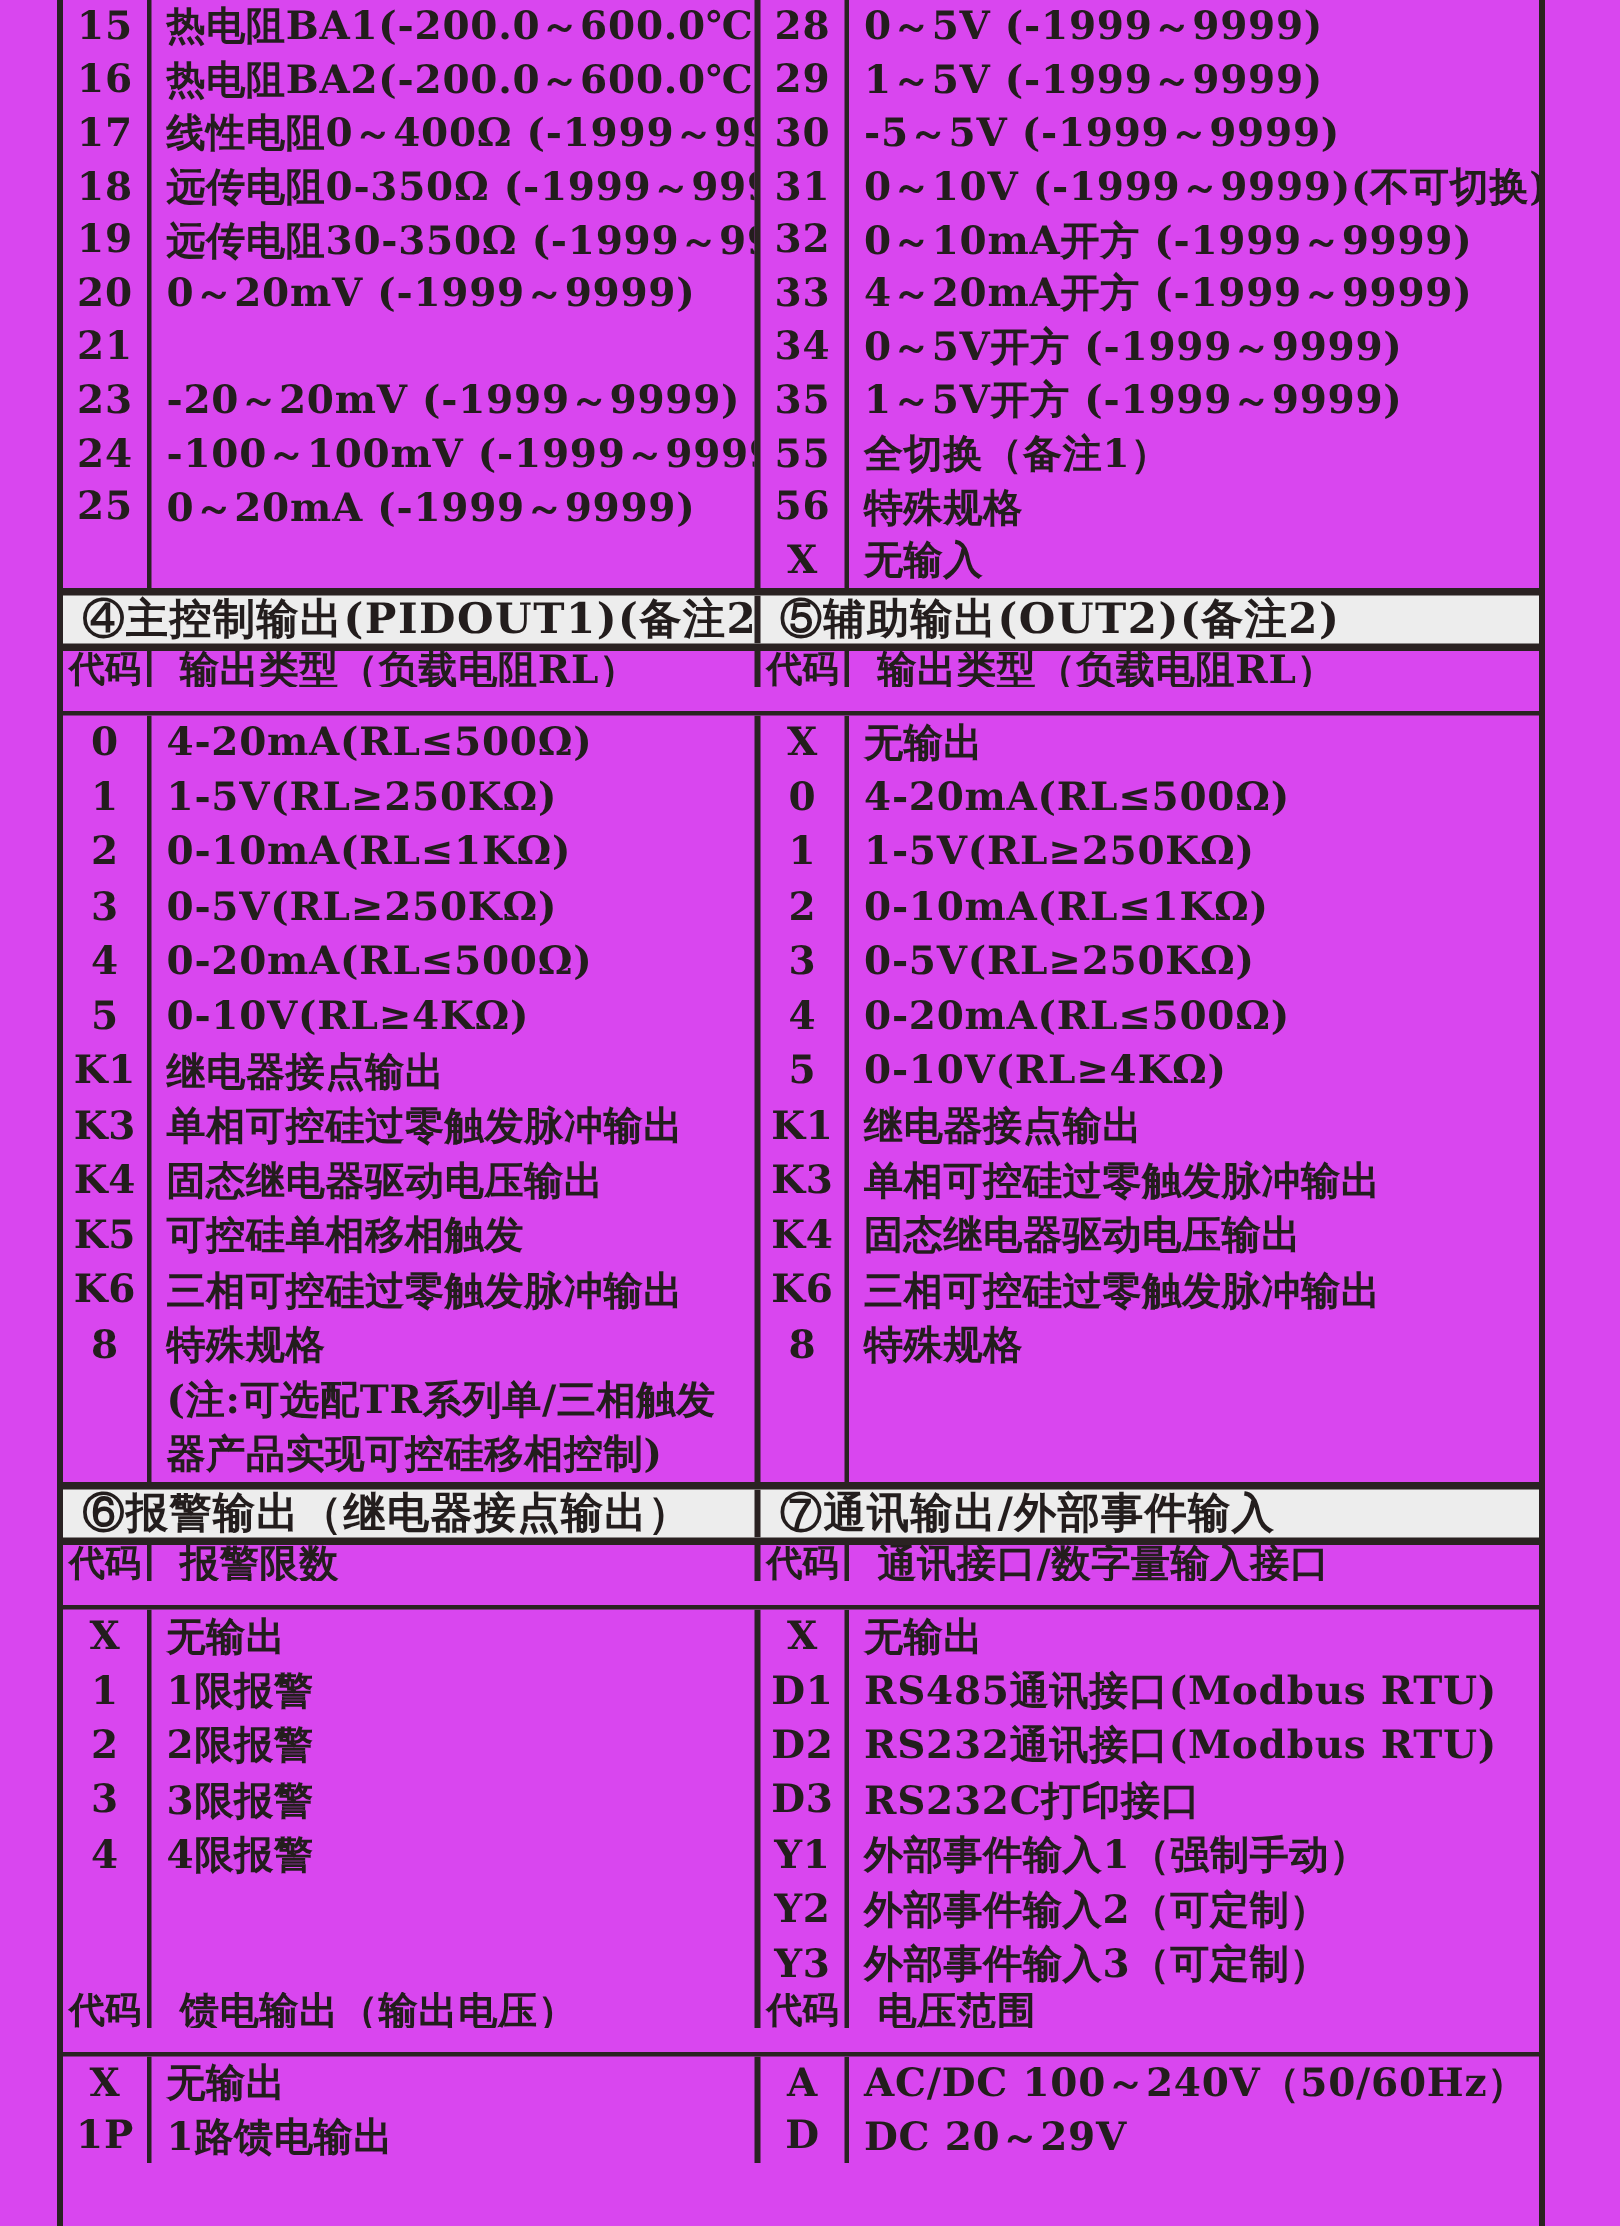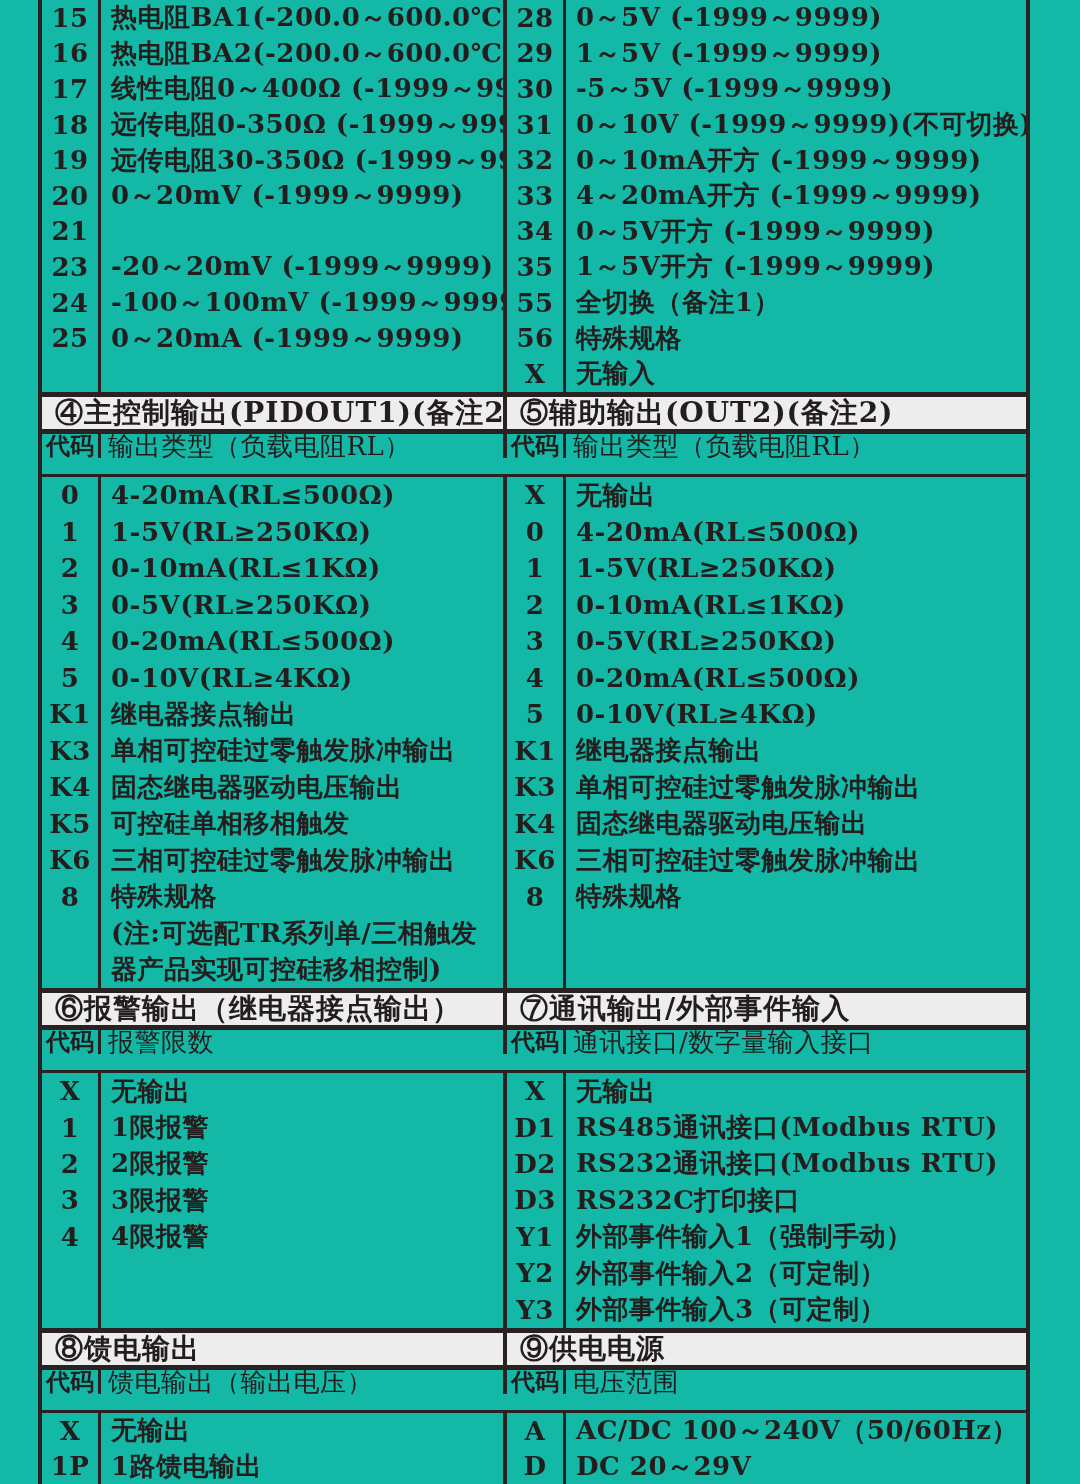--- a/index.html
+++ b/index.html
@@ -4,21 +4,21 @@
 <style>
   :root{
     --bc:#2a2222;
     --txt:#231d1d;
     --band:#ededed;
   }
   html,body{margin:0;padding:0;background:#fff;}
   .page{
     position:relative;
     width:1080px;height:1484px;
-    background:#14b8a6;
+    background:#d946ef;
     overflow:hidden;
     font-family:"DejaVu Serif","Liberation Serif",serif;
     color:var(--txt);
   }
   .spec-table{
     position:absolute;left:38px;top:0;
     width:992px;height:1484px;
     box-sizing:border-box;
     border-left:4px solid var(--bc);
     border-right:4px solid var(--bc);
@@ -56,23 +56,23 @@
   }
   .btitle{
     line-height:31px;font-size:28px;font-weight:bold;
     padding-left:13px;letter-spacing:1px;white-space:nowrap;
     box-sizing:border-box;overflow:hidden;
   }
   .btitle.left{width:461px;flex:none;}
   .btitle.right{flex:1;border-left:4px solid var(--bc);}
   
   .subhead{height:43px;border-bottom:3px solid var(--bc);}
-  .subhead .half{display:flex;align-items:center;height:24px;}
+  .subhead .half{display:flex;align-items:center;height:24px;gap:12px;}
   .subhead .code{width:56px;flex:none;text-align:center;font-size:24px;font-weight:bold;}
-  .subhead .desc{padding-left:10px;font-size:26px;font-weight:normal;white-space:nowrap;letter-spacing:.5px;text-align:center;}
+  .subhead .desc{padding-left:10px;font-size:26px;font-weight:bold;white-space:nowrap;letter-spacing:.5px;text-align:center;}
 </style>
 </head>
 <body>
 
 <div class="page">
   <div class="spec-table">
 
     <div class="datagrid sec-top">
       <div class="half left">
           <div class="row">
@@ -354,24 +354,20 @@
             <span class="code">Y2</span>
             <span class="desc">外部事件输入2（可定制）</span>
           </div>
           <div class="row">
             <span class="code">Y3</span>
             <span class="desc">外部事件输入3（可定制）</span>
           </div>
         </div>
     </div>
 
-    <div class="band">
-      <div class="btitle left">⑧馈电输出</div>
-      <div class="btitle right">⑨供电电源</div>
-    </div>
 
     <div class="subhead datagrid">
       <div class="half left">
         <span class="code">代码</span>
         <span class="desc">馈电输出（输出电压）</span>
       </div>
       <div class="half right">
         <span class="code">代码</span>
         <span class="desc">电压范围</span>
       </div>

